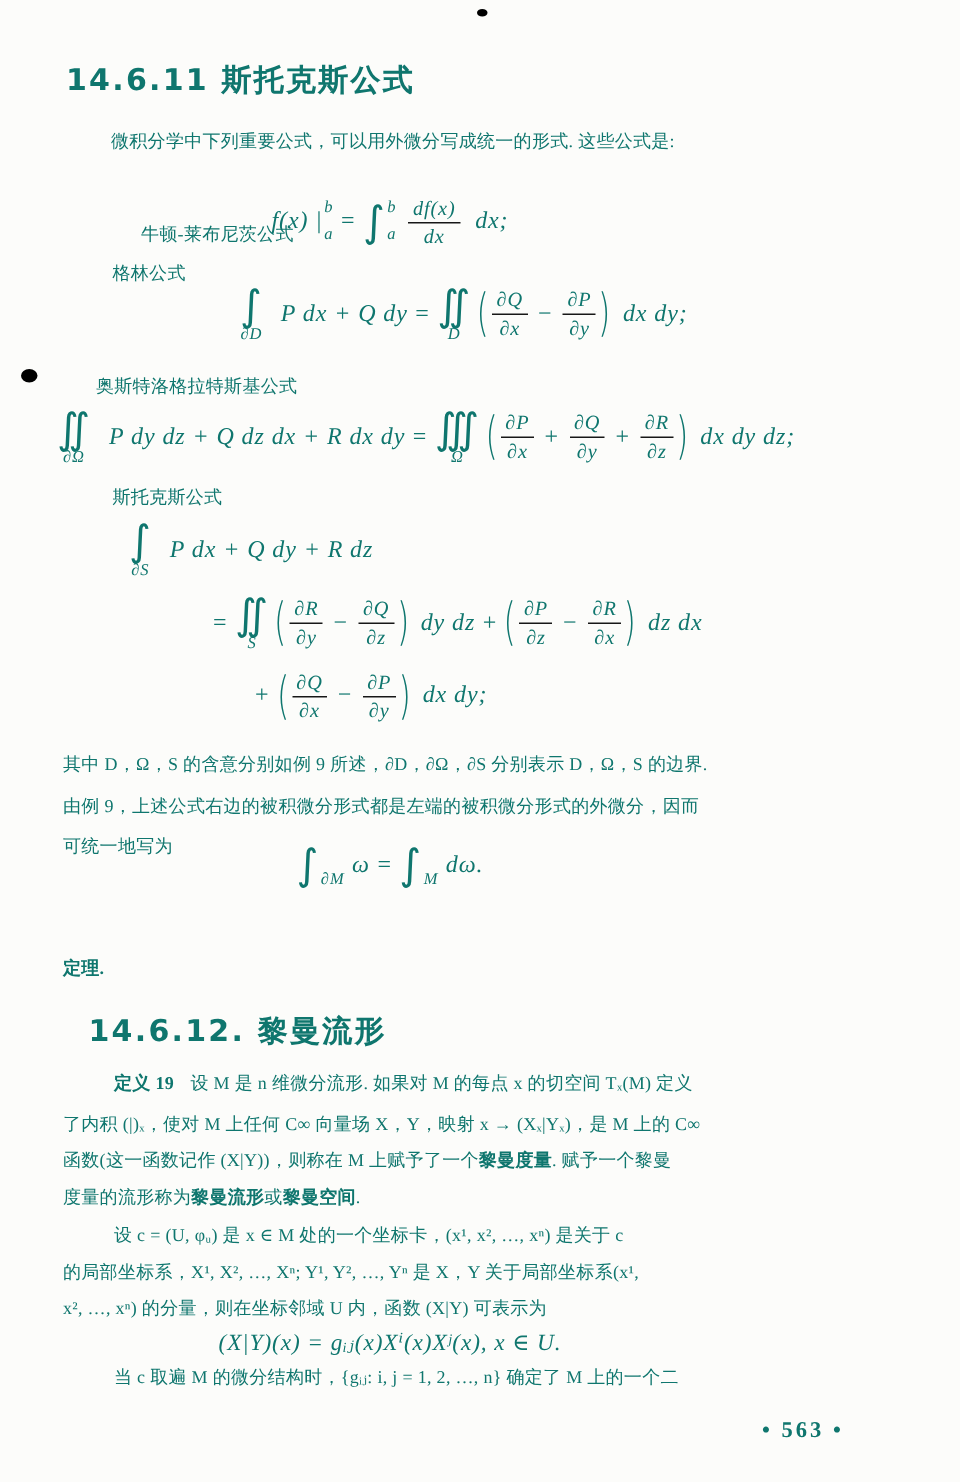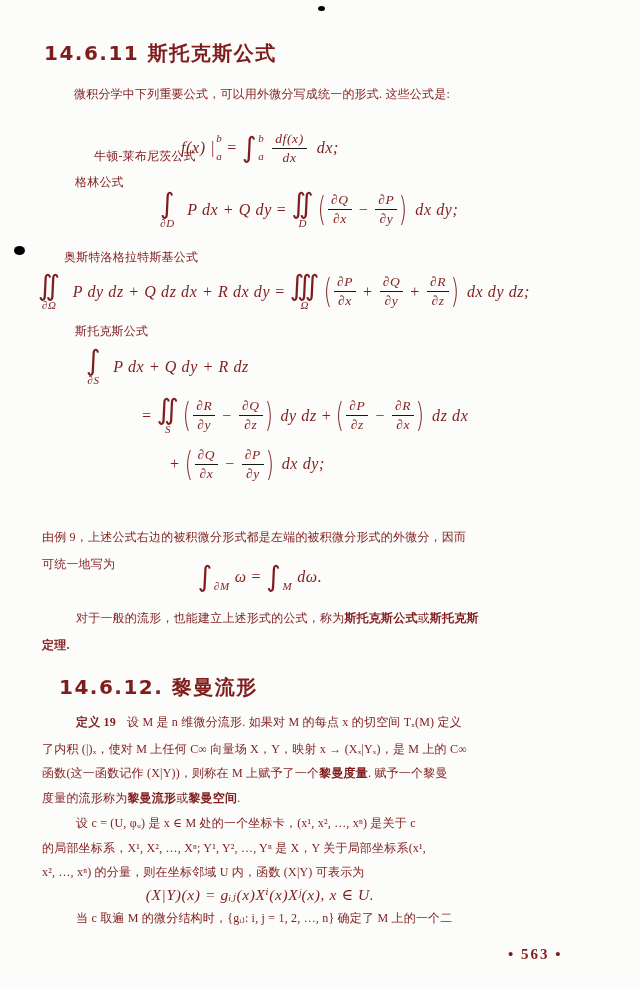--- a/index.html
+++ b/index.html
@@ -1,17 +1,17 @@
 <!DOCTYPE html>
 <html><head>
 <meta charset="utf-8">
 <style>
   html,body{margin:0;padding:0;background:#d8d8d8;}
   .page{position:relative;width:640px;height:988px;margin:0 auto;background:#fcfcfa;
-        color:#7f1d1d;font-family:"Liberation Serif","DejaVu Serif","DejaVu Sans",serif;
+        color:#0f766e;font-family:"Liberation Serif","DejaVu Serif","DejaVu Sans",serif;
         overflow:hidden;}
   .line{position:absolute;font-size:12px;line-height:21px;letter-spacing:0.2px;white-space:nowrap;}
   .h{position:absolute;font-weight:bold;font-size:20px;letter-spacing:1.5px;
      font-family:"DejaVu Sans","Liberation Sans",sans-serif;white-space:nowrap;}
   .bd{font-weight:bold;}
   .lbl{margin-right:11px;}
   
   .math{position:absolute;display:flex;align-items:center;white-space:nowrap;
         font-style:italic;font-size:16px;letter-spacing:0.6px;}
   .cen{left:0;width:520px;justify-content:center;}
@@ -175,34 +175,34 @@
       </span>
     <span class="op">−</span>
     <span class="frac">
         <span class="n">∂P</span>
         <span class="d">∂y</span>
       </span>
     <span class="pa">)</span>
     <span class="mgl">dx dy;</span>
   </div>
 
+  <div class="line" style="top:499px;left:42px;">其中 D，Ω，S 的含意分别如例 9 所述，∂D，∂Ω，∂S 分别表示 D，Ω，S 的边界.</div>
   <div class="line" style="top:527px;left:42px;">由例 9，上述公式右边的被积微分形式都是左端的被积微分形式的外微分，因而</div>
   <div class="line" style="top:554px;left:42px;">可统一地写为</div>
 
   <div class="math cen" style="top:563px;">
     <span class="sign">∫</span>
       <span class="ssub">∂M</span>
     <span>ω</span>
     <span class="op">=</span>
     <span class="sign">∫</span>
       <span class="ssub">M</span>
     <span>dω.</span>
   </div>
 
-  <div class="line" style="top:608px;left:76px;"><span>对于一般的流形，也能建立上述形式的公式，称为</span><span class="bd">斯托克斯公式</span><span>或</span><span class="bd">斯托克斯</span></div>
   <div class="line" style="top:635px;left:42px;"><span class="bd">定理.</span></div>
 
   <div class="h" style="top:674px;left:44px;margin-left:15px;">14.6.12. 黎曼流形</div>
 
   <div class="line" style="top:712px;left:76px;"><span class="bd lbl">定义 19</span><span>设 M 是 n 维微分流形. 如果对 M 的每点 x 的切空间 Tₓ(M) 定义</span></div>
   <div class="line" style="top:739px;left:42px;">了内积 (|)ₓ，使对 M 上任何 C∞ 向量场 X，Y，映射 x → (Xₓ|Yₓ)，是 M 上的 C∞</div>
   <div class="line" style="top:763px;left:42px;"><span>函数(这一函数记作 (X|Y))，则称在 M 上赋予了一个</span><span class="bd">黎曼度量</span><span>. 赋予一个黎曼</span></div>
   <div class="line" style="top:788px;left:42px;"><span>度量的流形称为</span><span class="bd">黎曼流形</span><span>或</span><span class="bd">黎曼空间</span><span>.</span></div>
 
   <div class="line" style="top:813px;left:76px;">设 c = (U, φᵤ) 是 x ∈ M 处的一个坐标卡，(x¹, x², …, xⁿ) 是关于 c</div>

